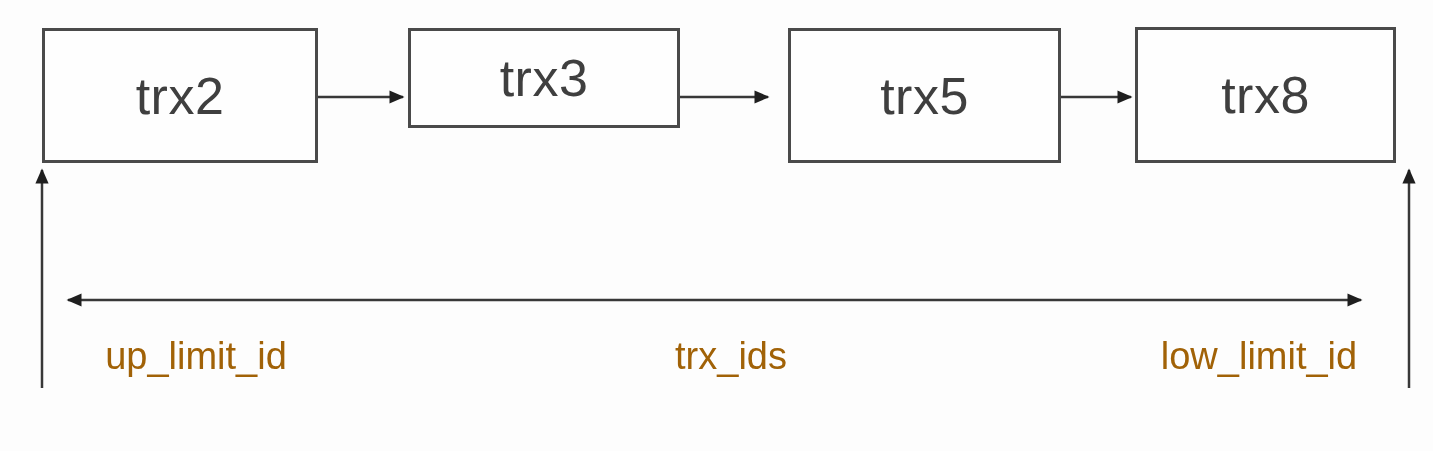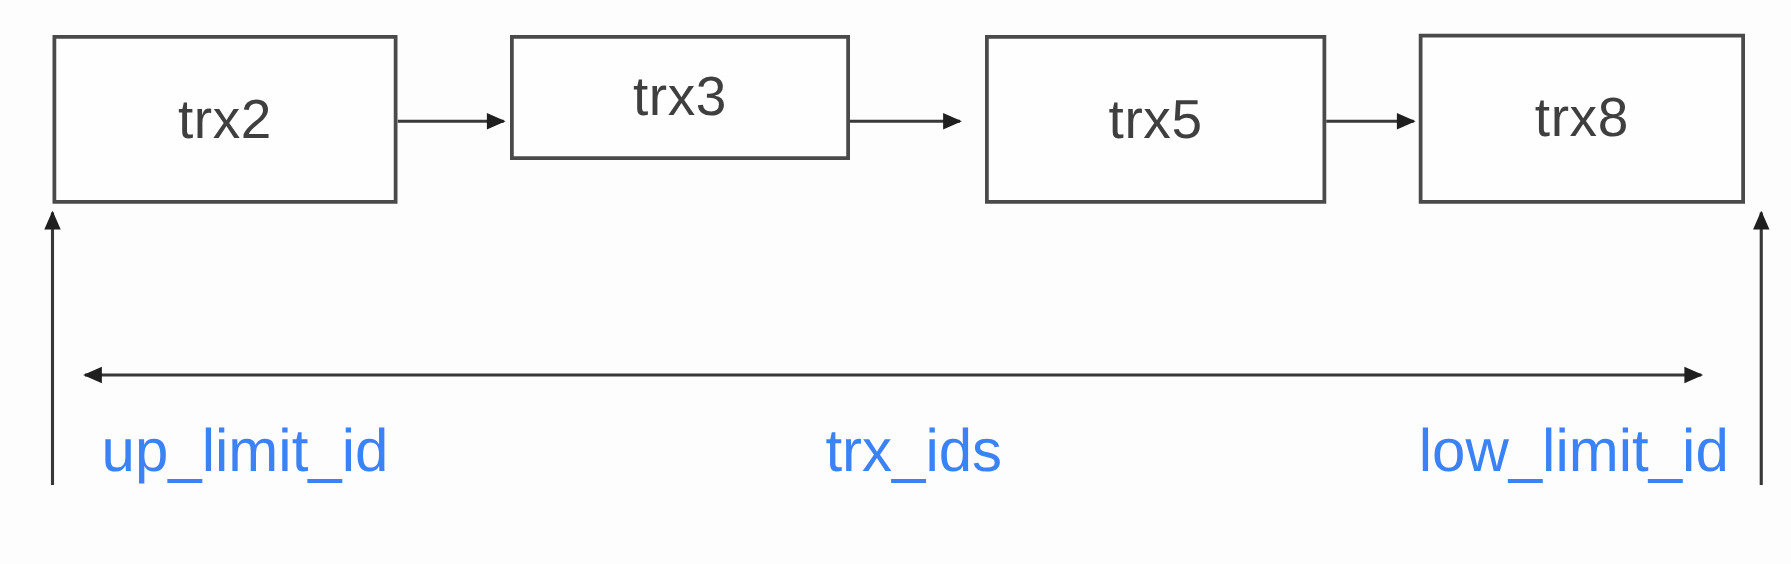--- a/index.html
+++ b/index.html
@@ -25,35 +25,35 @@
   .node {
     position: absolute;
     box-sizing: border-box;
     background: #fefefe;
     border: 3px solid #4a4a4a;
     display: flex;
     align-items: center;
     justify-content: center;
   }
   .node span {
-    font-size: 44px;
+    font-size: 52px;
     color: #3f3f3f;
     letter-spacing: 0.5px;
   }
   .node-trx2 { left: 42px;   top: 28px; width: 276px; height: 135px; }
   .node-trx3 { left: 408px;  top: 28px; width: 272px; height: 100px; }
   .node-trx5 { left: 772px;  top: 28px; width: 273px; height: 135px; margin-left: 16px; }
   .node-trx8 { left: 1135px; top: 27px; width: 261px; height: 136px; }
   .range-label {
     position: absolute;
     top: 336px;
     transform: translateX(-50%);
-    font-size: 48px;
+    font-size: 38px;
     line-height: 1.1;
-    color: #3b82f6;
+    color: #a16207;
     white-space: nowrap;
     text-align: center;
   }
   .label-up  { left: 196px; }
   .label-mid { left: 731px; }
   .label-low { left: 1259px; }
   .st {
     stroke: #383838;
     stroke-width: 2.5;
     fill: none;

